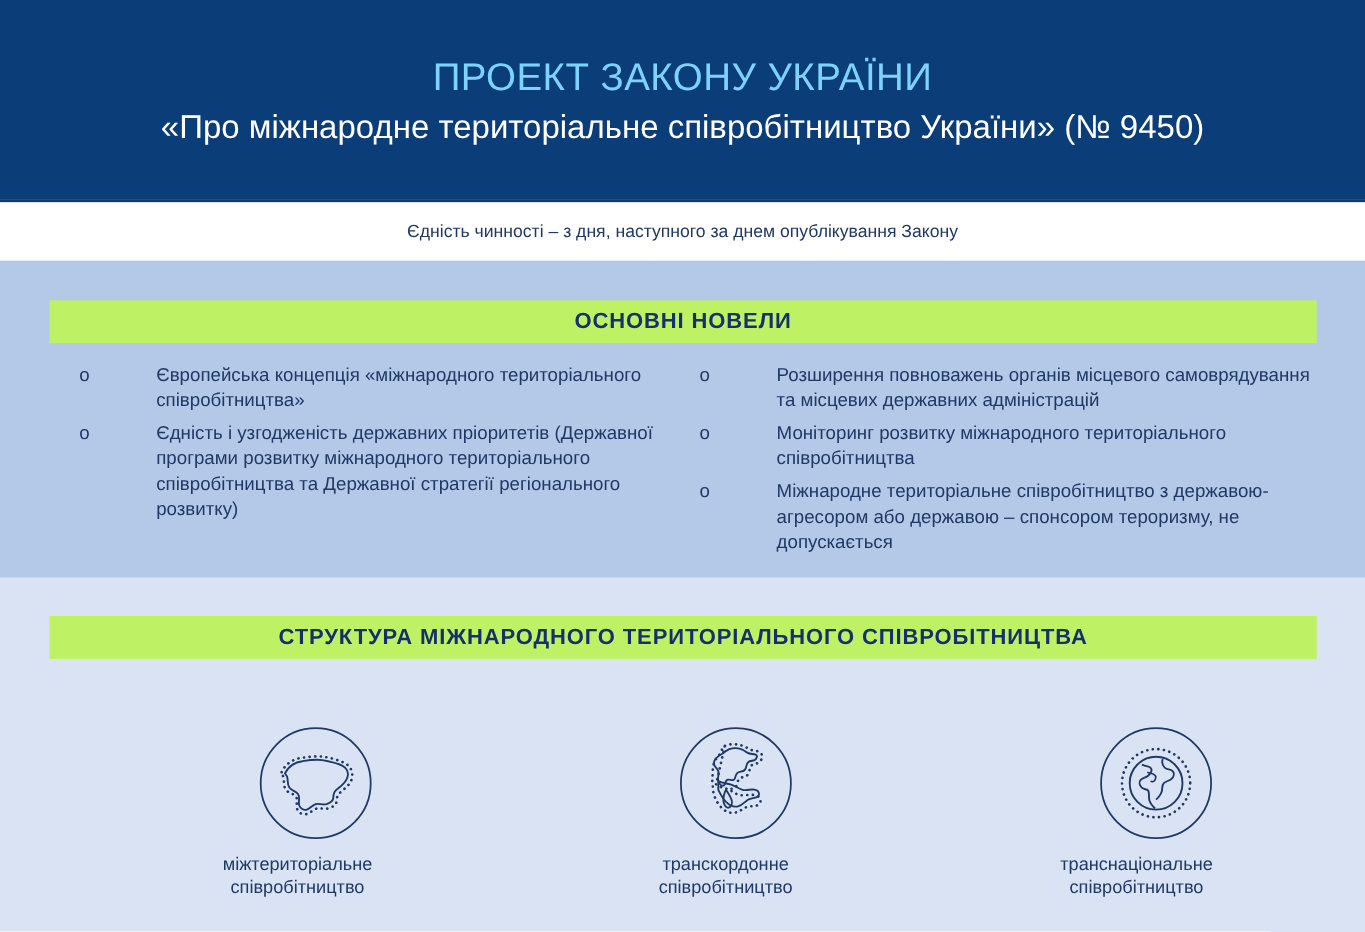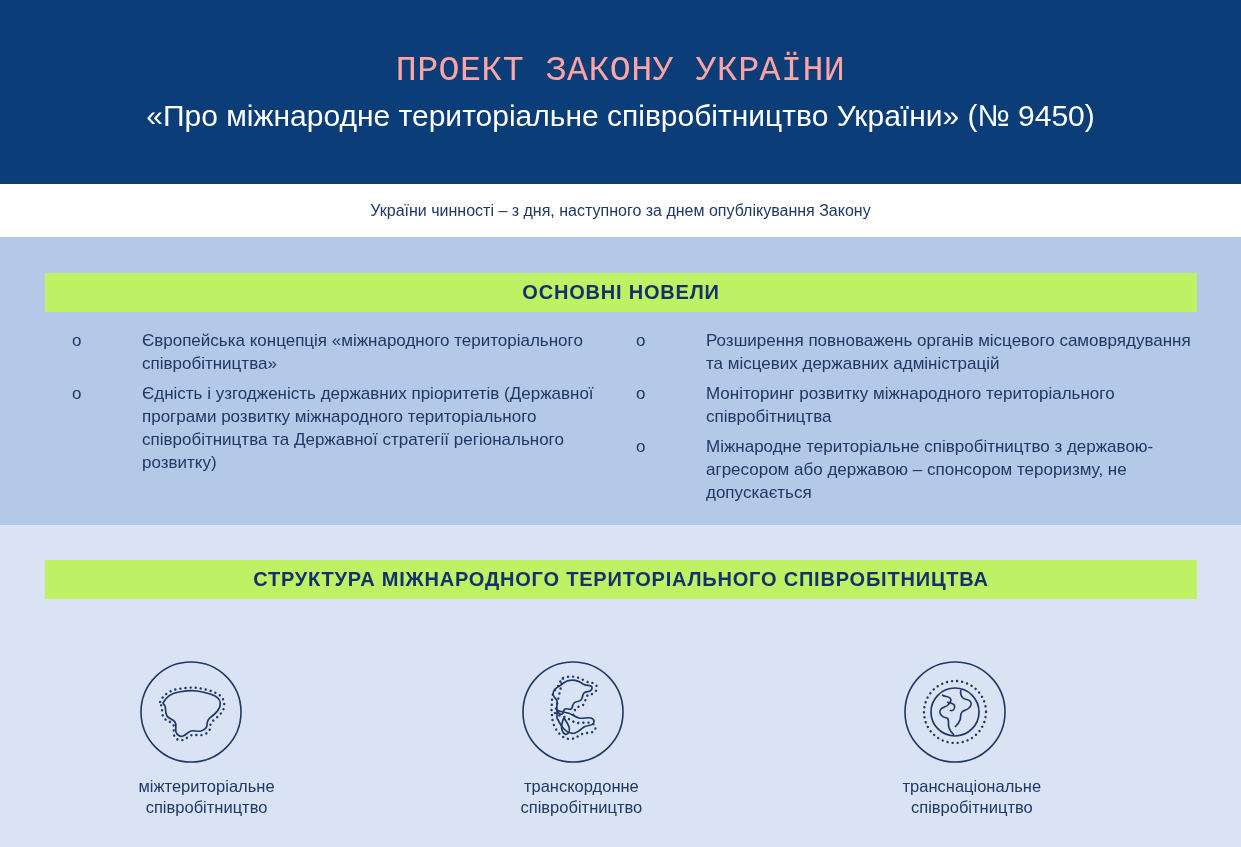--- a/index.html
+++ b/index.html
@@ -21,28 +21,27 @@
     height: 181px;
     background: #0B3D78;
     box-sizing: border-box;
     display: flex;
     flex-direction: column;
     align-items: center;
     justify-content: center;
     padding-top: 4px;
   }
   .header-title-main {
-    color: #fca5a5;
+    color: #7dd3fc;
     font-size: 35px;
     font-weight: 400;
     letter-spacing: 0.4px;
     line-height: 1.15;
     text-align: center;
     white-space: nowrap;
-    font-family: Liberation Mono, monospace;
   }
   .header-title-sub {
     color: #FFFFFF;
     font-size: 30px;
     font-weight: 400;
     line-height: 1.2;
     text-align: left;
     margin-top: 6px;
     white-space: nowrap;
   }
@@ -160,21 +159,21 @@
     left: 0;
     width: 1241px;
     display: flex;
     justify-content: center;
     gap: 182px;
   }
   .type-item {
     width: 200px;
     display: flex;
     flex-direction: column;
-    align-items: flex-start;
+    align-items: flex-end;
   }
   .type-icon {
     width: 104px;
     height: 104px;
     display: block;
   }
   .type-label {
     margin-top: 12px;
     color: #1F3864;
     font-size: 16.5px;
@@ -187,21 +186,21 @@
 </head>
 <body>
 
 <div class="header-band">
   <div class="header-title-main">ПРОЕКТ ЗАКОНУ УКРАЇНИ</div>
   <div class="header-title-sub">«Про міжнародне територіальне співробітництво України» (№ 9450)</div>
 </div>
 <div class="header-rule"></div>
 
 <div class="effective-band">
-  <div class="effective-text">України чинності – з дня, наступного за днем опублікування Закону</div>
+  <div class="effective-text">Єдність чинності – з дня, наступного за днем опублікування Закону</div>
 </div>
 
 <div class="novelties-band">
 
   <div class="section-bar" id="novelties-bar">
     <div class="section-bar-title">ОСНОВНІ НОВЕЛИ</div>
   </div>
 
   <div class="bullet-columns">
 

